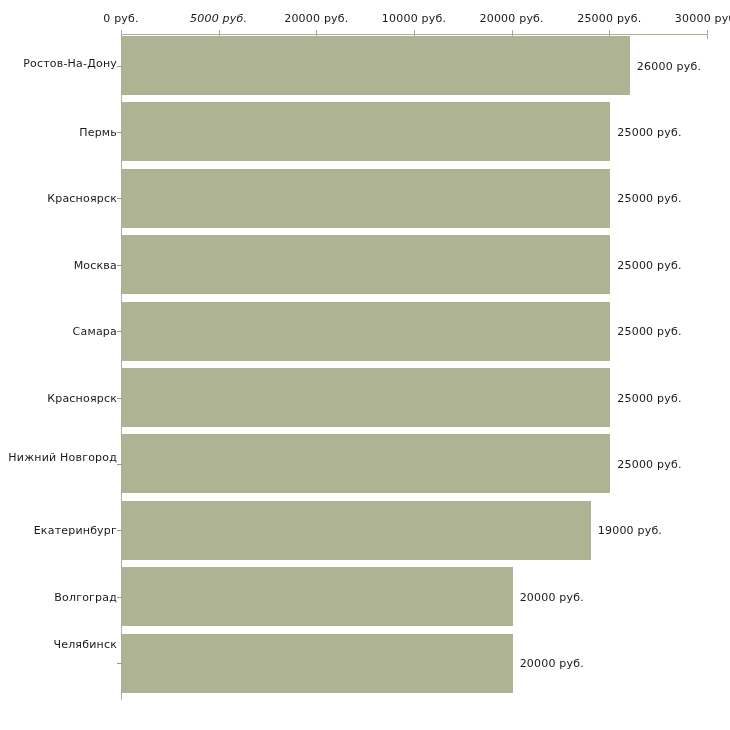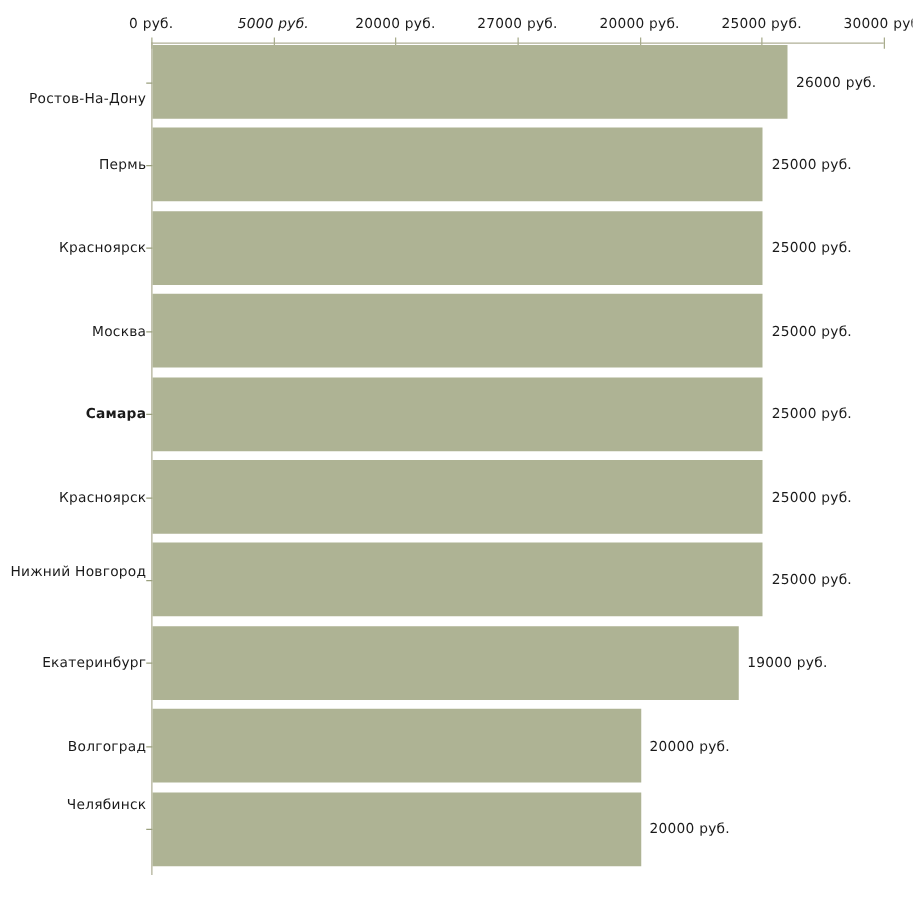--- a/index.html
+++ b/index.html
@@ -97,41 +97,41 @@
 
   <div class="axis-top-line"></div>
   <div id="xticks">
       <div class="axis-tick" style="left: 121px;"></div>
       <div class="axis-tick-label" style="left: 121px;">0 руб.</div>
       <div class="axis-tick" style="left: 218.667px;"></div>
       <div class="axis-tick-label" style="left: 218.667px; font-style: italic;">5000 руб.</div>
       <div class="axis-tick" style="left: 316.333px;"></div>
       <div class="axis-tick-label" style="left: 316.333px;">20000 руб.</div>
       <div class="axis-tick" style="left: 414px;"></div>
-      <div class="axis-tick-label" style="left: 414px;">27000 руб.</div>
+      <div class="axis-tick-label" style="left: 414px;">10000 руб.</div>
       <div class="axis-tick" style="left: 511.667px;"></div>
       <div class="axis-tick-label" style="left: 511.667px;">20000 руб.</div>
       <div class="axis-tick" style="left: 609.333px;"></div>
       <div class="axis-tick-label" style="left: 609.333px;">25000 руб.</div>
       <div class="axis-tick" style="left: 707px;"></div>
       <div class="axis-tick-label" style="left: 707px;">30000 руб.</div>
     </div>
 
   <div class="axis-left-line"></div>
   <div id="catlabels">
       <div class="cat-tick" style="top: 65.5px;"></div>
-      <div class="cat-label" style="top: 79px;">Ростов-На-Дону</div>
+      <div class="cat-label" style="top: 63px;">Ростов-На-Дону</div>
       <div class="cat-tick" style="top: 131.9px;"></div>
       <div class="cat-label" style="top: 131.9px;">Пермь</div>
       <div class="cat-tick" style="top: 198.3px;"></div>
       <div class="cat-label" style="top: 198.3px;">Красноярск</div>
       <div class="cat-tick" style="top: 264.7px;"></div>
       <div class="cat-label" style="top: 264.7px;">Москва</div>
       <div class="cat-tick" style="top: 331.1px;"></div>
-      <div class="cat-label" style="top: 331.1px; font-weight: bold;">Самара</div>
+      <div class="cat-label" style="top: 331.1px;">Самара</div>
       <div class="cat-tick" style="top: 397.5px;"></div>
       <div class="cat-label" style="top: 397.5px;">Красноярск</div>
       <div class="cat-tick" style="top: 463.9px;"></div>
       <div class="cat-label" style="top: 457px;">Нижний Новгород</div>
       <div class="cat-tick" style="top: 530.3px;"></div>
       <div class="cat-label" style="top: 530.3px;">Екатеринбург</div>
       <div class="cat-tick" style="top: 596.7px;"></div>
       <div class="cat-label" style="top: 596.7px;">Волгоград</div>
       <div class="cat-tick" style="top: 663.1px;"></div>
       <div class="cat-label" style="top: 644px;">Челябинск</div>

